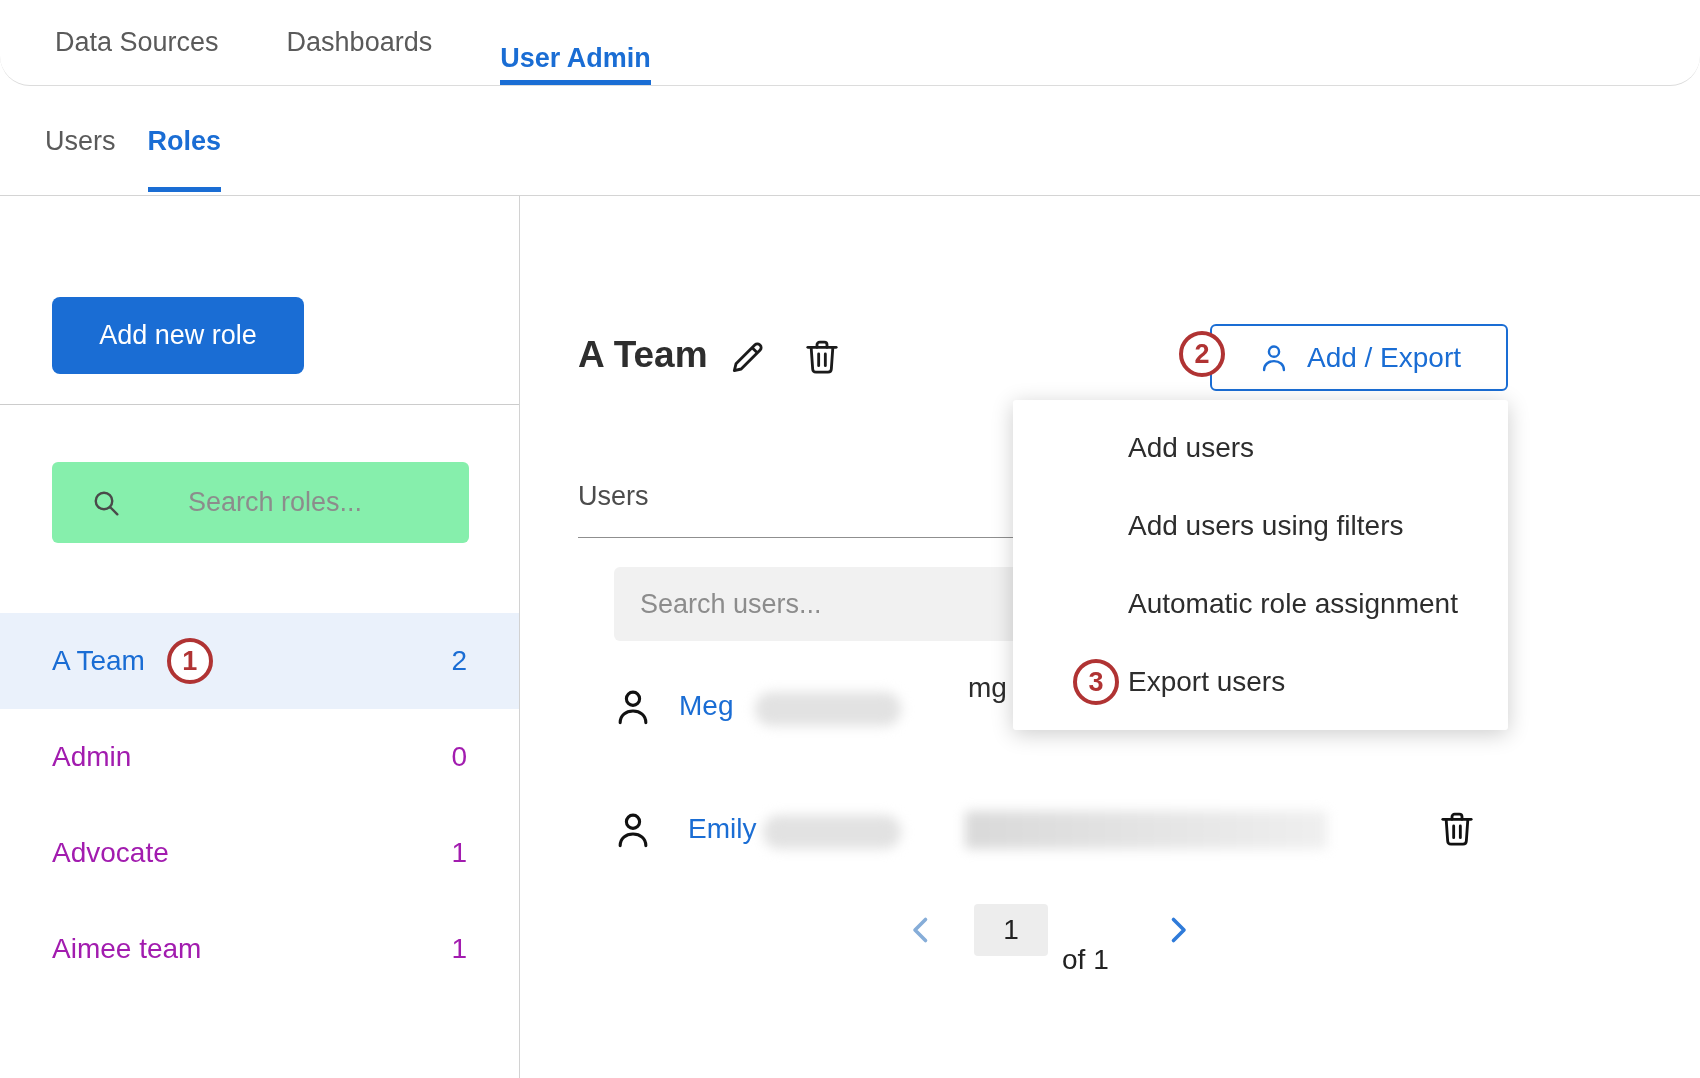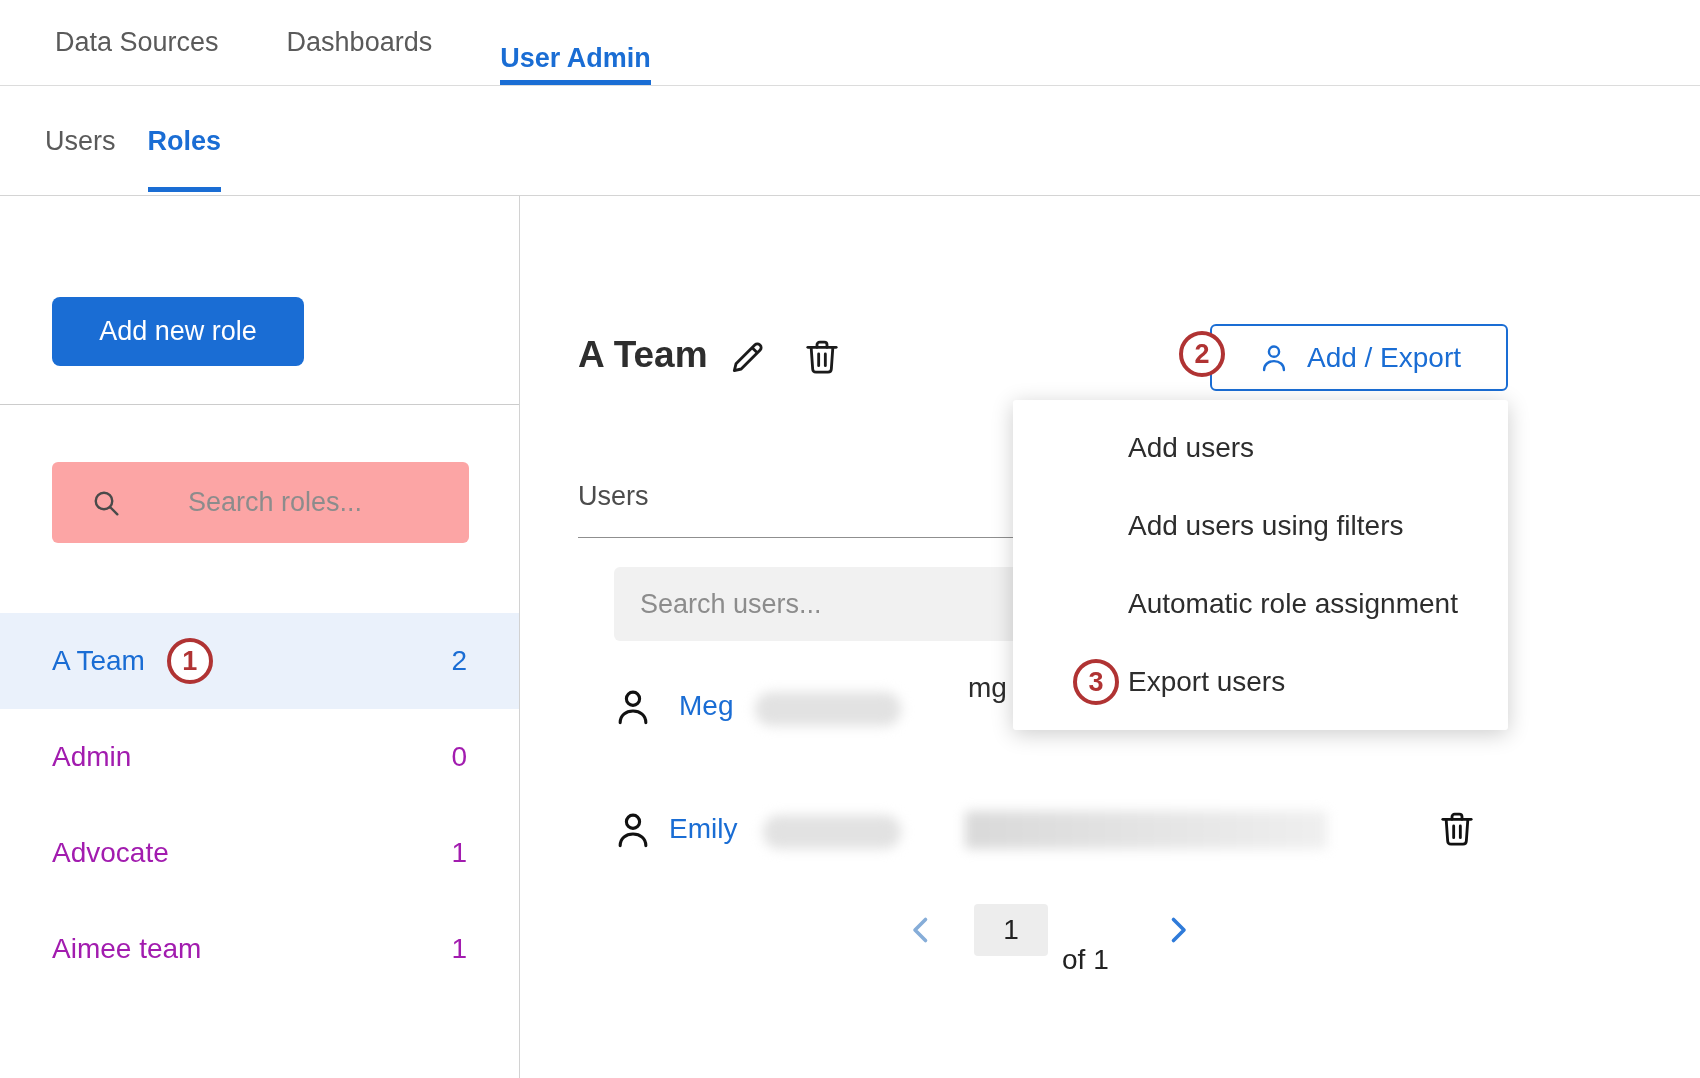--- a/index.html
+++ b/index.html
@@ -5,21 +5,21 @@
   * { margin:0; padding:0; box-sizing:border-box; }
   html,body { background:#fff; }
   .app {
     position:relative; width:1700px; height:1078px; background:#fff;
     font-family:"Liberation Sans", sans-serif; overflow:hidden; color:#3a3a3a;
   }
   
   .topnav {
     position:absolute; top:0; left:0; right:0; height:86px;
     border-bottom:1px solid #dcdcdc; display:flex; align-items:stretch;
-    padding-left:55px; gap:68px;
+    padding-left:55px; gap:68px;border-radius:30px;
   }
   .topnav-item {
     font-size:27px; color:#5a5a5a; display:flex; align-items:center;
     position:relative; cursor:pointer;
   }
   .topnav-item.active { color:#1a6dd4; font-weight:700;margin-top:32px; }
   .topnav-item.active::after {
     content:""; position:absolute; left:0; right:0; bottom:0; height:5px; background:#1a6dd4;
   }
   
@@ -35,28 +35,28 @@
   .subnav-item.active { color:#1a6dd4; font-weight:700; }
   .subnav-item.active::after {
     content:""; position:absolute; left:0; right:0; bottom:3px; height:5px; background:#1a6dd4;
   }
   
   .sidebar {
     position:absolute; top:196px; left:0; width:520px; bottom:0;
     border-right:1px solid #d2d2d2;
   }
   .btn-add-role {
-    position:absolute; left:52px; top:101px; width:252px; height:69px;
+    position:absolute; left:52px; top:101px; width:252px; height:77px;
     background:#1a6dd4; color:#fff; font-family:inherit; font-size:27px; font-weight:500;
     border:none; border-radius:8px; cursor:pointer;
   }
   .sidebar-hr { position:absolute; top:208px; left:0; width:100%; height:1px; background:#cccccc; }
   .search-roles {
     position:absolute; left:52px; top:266px; width:417px; height:81px;
-    background:#fca5a5; border-radius:6px;
+    background:#86efac; border-radius:6px;
   }
   .search-roles .mag { position:absolute; left:38px; top:50%; transform:translateY(-50%); width:32px; height:32px; color:#4a4a4a; }
   .search-roles input {
     width:100%; height:100%; background:transparent; border:none; outline:none;
     padding-left:136px; font-family:inherit; font-size:27px; color:#444;
   }
   .search-roles input::placeholder { color:#8c8c8c; }
   .role-list { position:absolute; top:417px; left:0; right:0; }
   .role-row {
     height:96px; display:flex; align-items:center; padding:0 52px;
@@ -224,21 +224,21 @@
     <span class="u-name" style="left:158px; top:494px;">Meg</span>
     <span class="blur-blob" style="left:234px; top:496px; width:146px; height:34px;"></span>
     <span class="u-email" style="left:447px; top:476px;">mg</span>
 
     <span class="u-icon" style="left:90px; top:611px;">
       <svg viewBox="0 0 24 24" width="44" height="46" fill="none" stroke="currentColor" stroke-width="1.7">
         <circle cx="12" cy="7.5" r="3.6"></circle>
         <path d="M5 20.5c0-3.9 3.1-6.3 7-6.3s7 2.4 7 6.3" stroke-linecap="round"></path>
       </svg>
     </span>
-    <span class="u-name" style="left:148px; top:617px;">Emily</span>
+    <span class="u-name" style="left:167px; top:617px;">Emily</span>
     <span class="blur-blob" style="left:242px; top:619px; width:138px; height:34px;"></span>
     <span class="email-blur" style="left:444px; top:615px; width:362px; height:38px;"></span>
     <span class="icon-trash-row">
       <svg viewBox="0 0 24 24" width="40" height="45" fill="none" stroke="currentColor" stroke-width="1.7" stroke-linecap="round" stroke-linejoin="round">
         <path d="M3.5 6.5h17"></path>
         <path d="M9 6.5V5a1.6 1.6 0 0 1 1.6-1.6h2.8A1.6 1.6 0 0 1 15 5v1.5"></path>
         <path d="M5.5 6.5l.9 13a2 2 0 0 0 2 1.9h7.2a2 2 0 0 0 2-1.9l.9-13"></path>
         <path d="M10 10.5v7M14 10.5v7"></path>
       </svg>
     </span>

